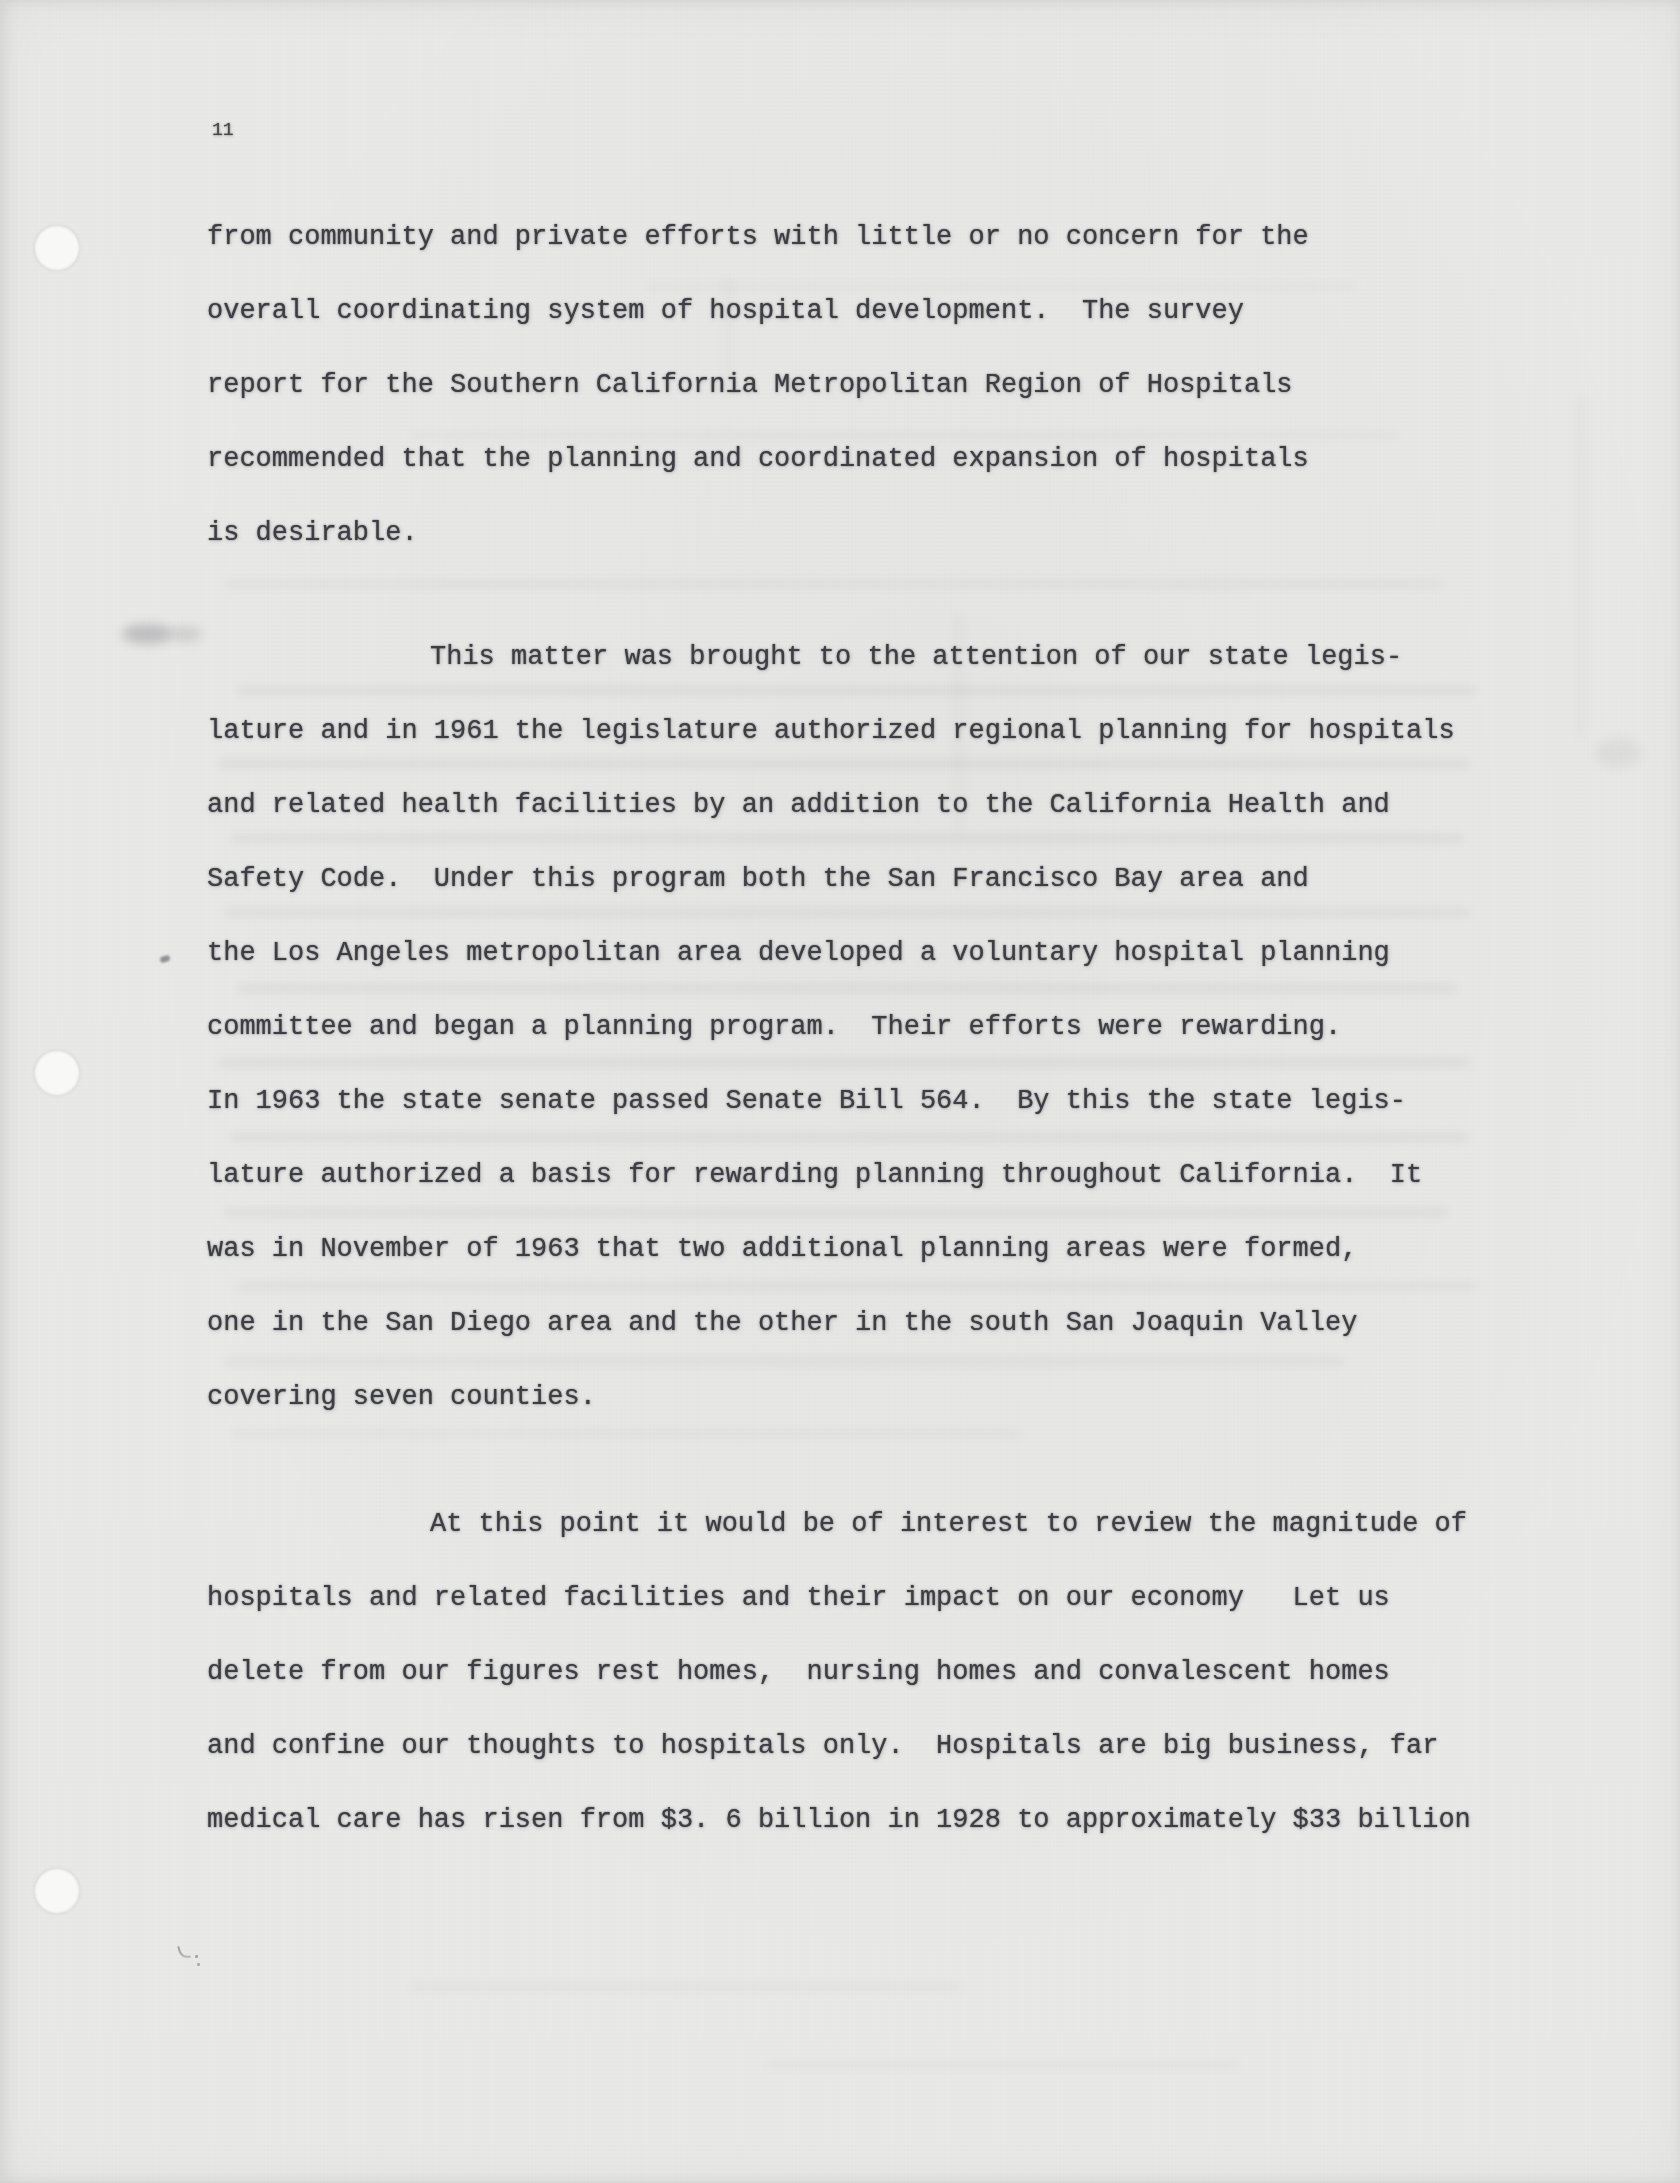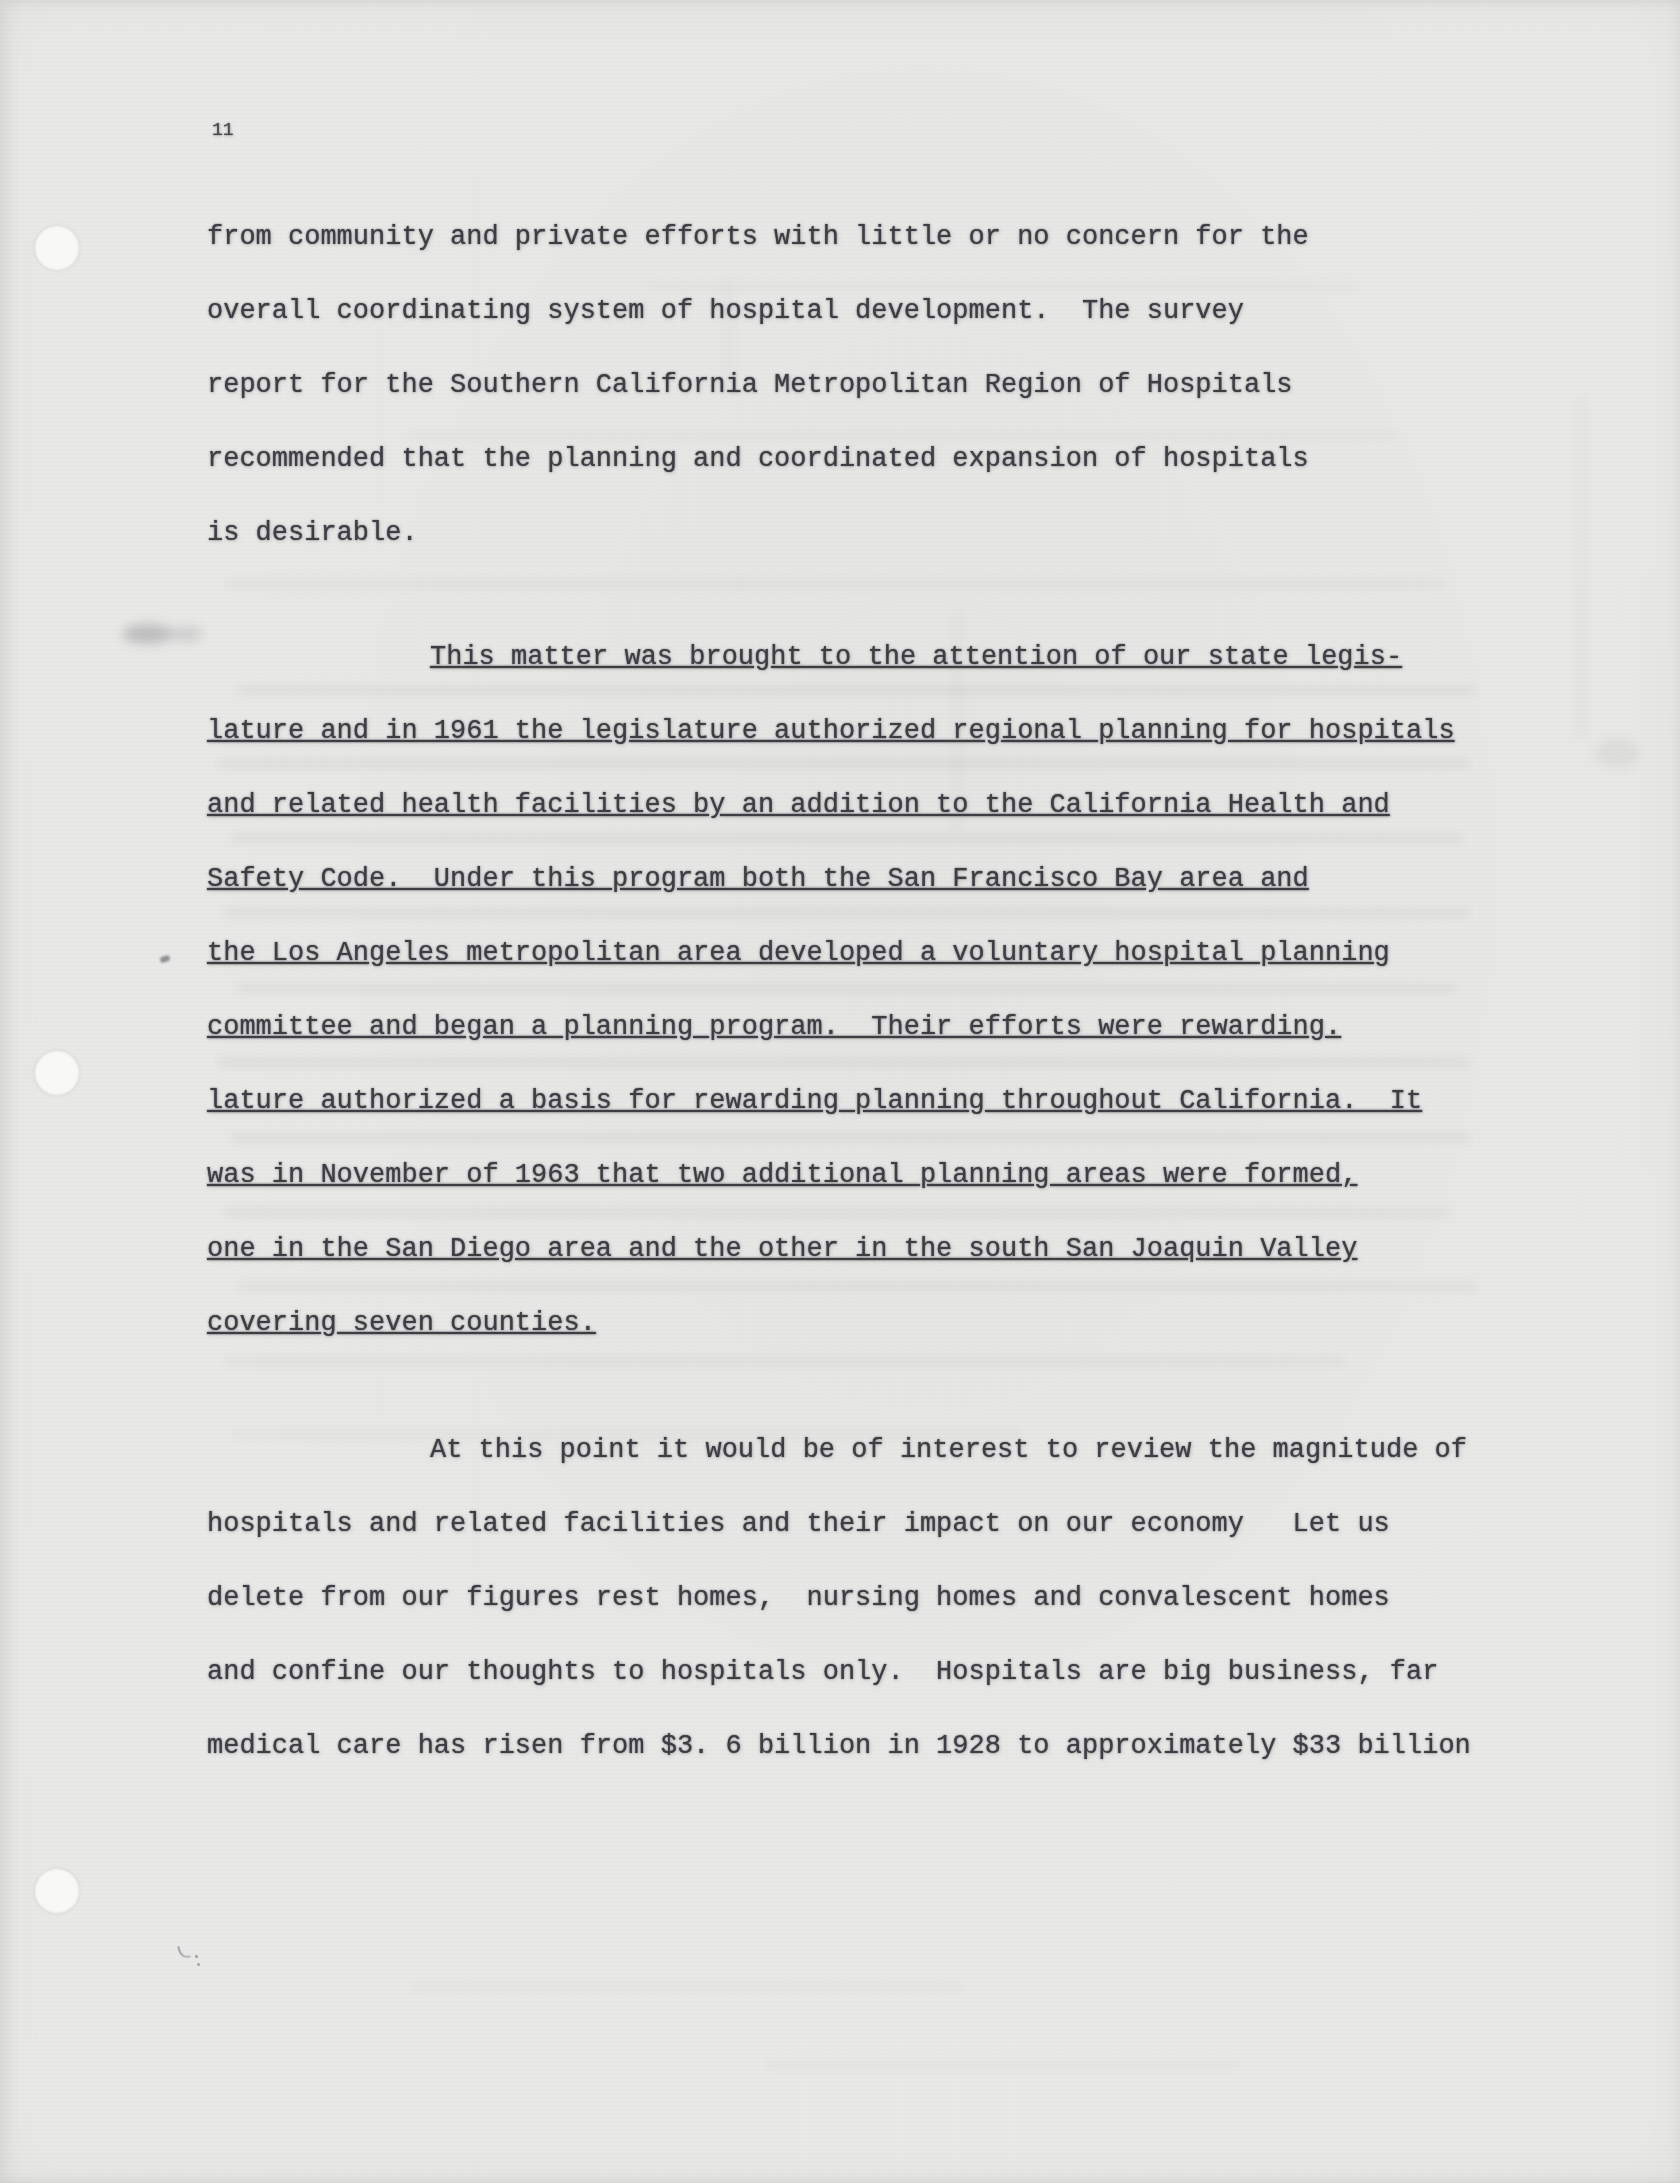--- a/index.html
+++ b/index.html
@@ -40,21 +40,21 @@
   }
 
   .body-text{
     position:absolute;left:207px;top:200px;width:1312px;
     font-size:27px;line-height:74px;color:#3d3d44;
     text-shadow:0 0 1.6px rgba(55,55,63,0.85), 0.7px 0.7px 4px rgba(95,95,105,0.28);
     filter:blur(0.3px);
   }
   .line{white-space:pre;}
   .para.indent .line:first-child{text-indent:223px;}
-  .body-text .para:nth-child(2){margin-top:50px;text-decoration:underline;}
+  .body-text .para:nth-child(2){margin-top:50px;}
   .body-text .para:nth-child(3){margin-top:53px;}
 
   
   .bleed{
     position:absolute;background:#5c5c66;border-radius:5.3px;
     filter:blur(4px);pointer-events:none;
   }
   .streak{
     position:absolute;background:#60606a;border-radius:6.6px;
     filter:blur(5.3px);pointer-events:none;
@@ -103,20 +103,21 @@
         <div class="line">recommended that the planning and coordinated expansion of hospitals</div>
         <div class="line">is desirable.</div>
       </div>
       <div class="para indent">
         <div class="line">This matter was brought to the attention of our state legis-</div>
         <div class="line">lature and in 1961 the legislature authorized regional planning for hospitals</div>
         <div class="line">and related health facilities by an addition to the California Health and</div>
         <div class="line">Safety Code.  Under this program both the San Francisco Bay area and</div>
         <div class="line">the Los Angeles metropolitan area developed a voluntary hospital planning</div>
         <div class="line">committee and began a planning program.  Their efforts were rewarding.</div>
+        <div class="line">In 1963 the state senate passed Senate Bill 564.  By this the state legis-</div>
         <div class="line">lature authorized a basis for rewarding planning throughout California.  It</div>
         <div class="line">was in November of 1963 that two additional planning areas were formed,</div>
         <div class="line">one in the San Diego area and the other in the south San Joaquin Valley</div>
         <div class="line">covering seven counties.</div>
       </div>
       <div class="para indent">
         <div class="line">At this point it would be of interest to review the magnitude of</div>
         <div class="line">hospitals and related facilities and their impact on our economy   Let us</div>
         <div class="line">delete from our figures rest homes,  nursing homes and convalescent homes</div>
         <div class="line">and confine our thoughts to hospitals only.  Hospitals are big business, far</div>

